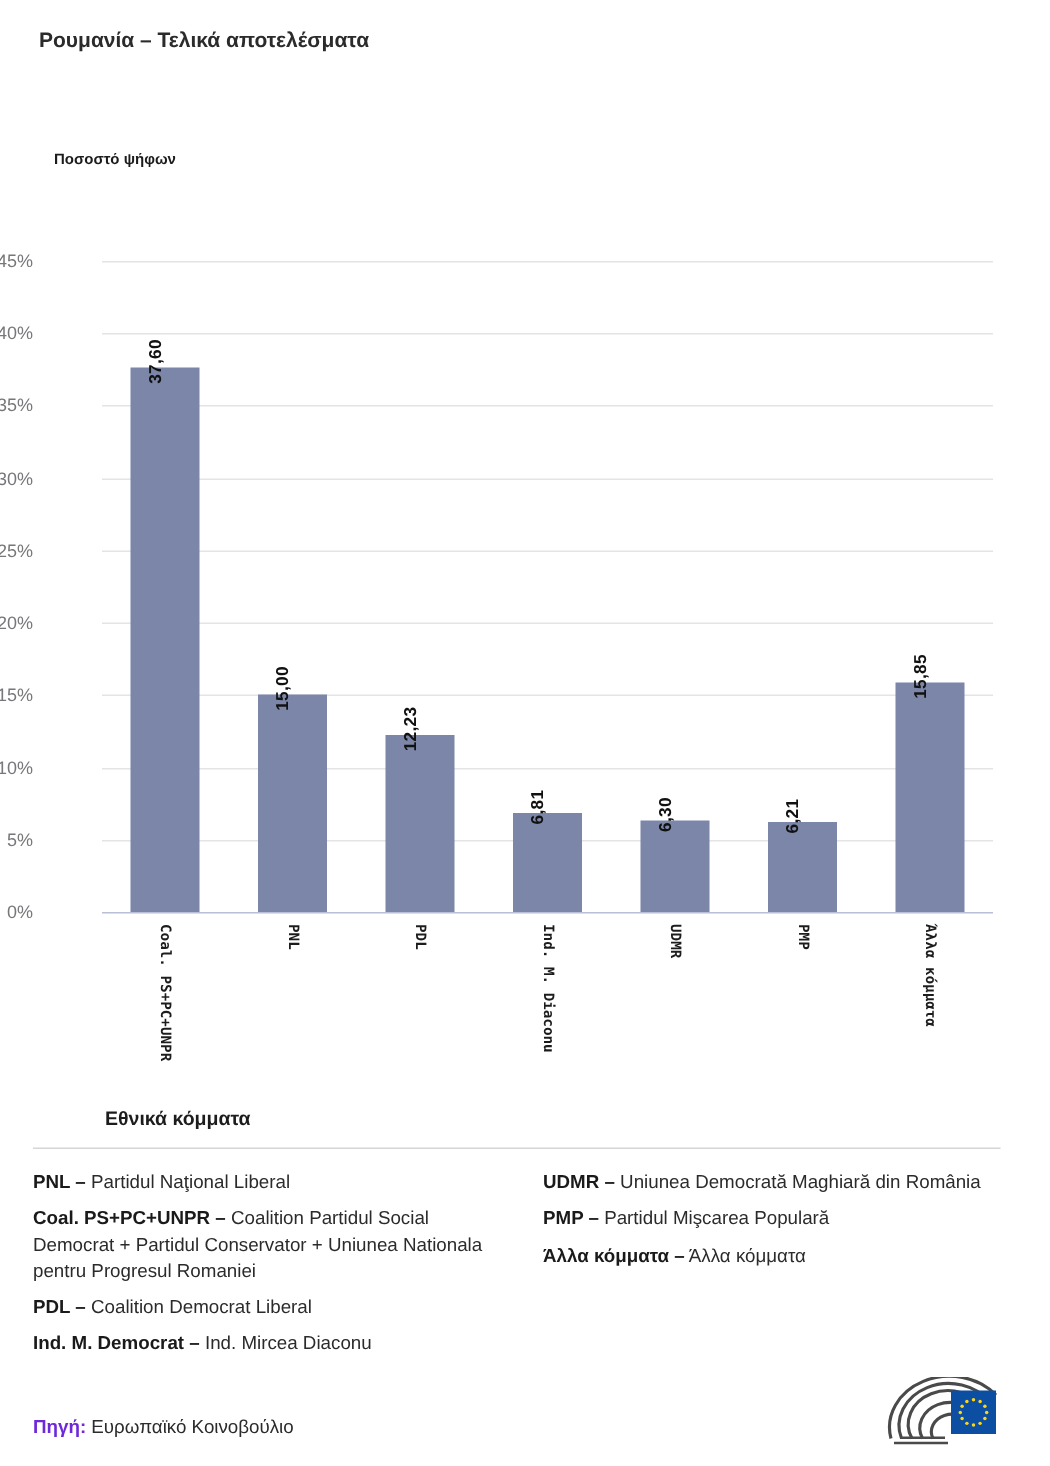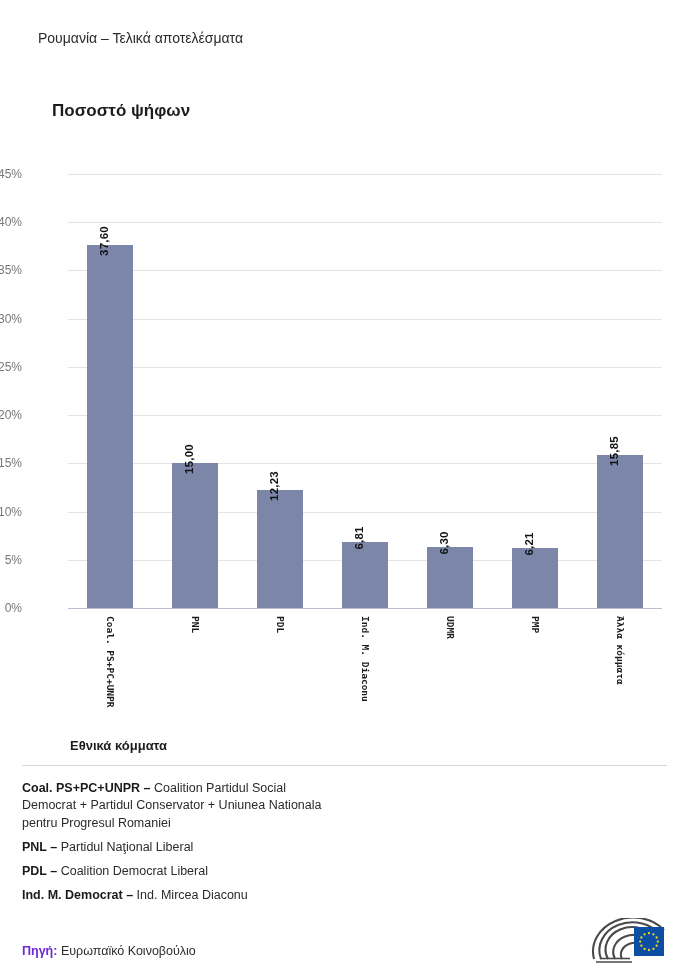--- a/index.html
+++ b/index.html
@@ -20,31 +20,31 @@
   .chart-title {
     font-size: 14.5px;
     font-weight: bold;
     letter-spacing: -0.1px;
     color: #1c1c1c;
     margin: 0 0 10px 0;
     white-space: nowrap;
   }
   .chart-subtitle {
     font-size: 14px;
-    font-weight: normal;
+    font-weight: bold;
     color: #2b2b2b;
-    margin: 16px;
+    margin: 4px;
     white-space: nowrap;
   }
 
   
   .axis-title {
     position: absolute;
-    left: 52px; top: 101px;
-    font-size: 17px;
+    left: 36px; top: 101px;
+    font-size: 10px;
     font-weight: bold;
     color: #1c1c1c;
   }
 
   
   .plot-wrap {
     position: absolute;
     left: 0; top: 160px;
     width: 700px; height: 460px;
   }
@@ -220,24 +220,29 @@
         <span class="cat-label">Άλλα κόμματα</span>
       </div>
     </div>
 </div>
 
 <div class="legend">
   <div class="legend-title">Εθνικά κόμματα</div>
   <div class="legend-rule"></div>
   <div class="legend-cols">
     <div class="legend-col" id="legend-col-left">
+        <div class="legend-item"><span class="abbr">PNL –</span><span> Partidul Naţional Liberal</span></div>
         <div class="legend-item"><span class="abbr">Coal. PS+PC+UNPR –</span><span> Coalition Partidul Social Democrat + Partidul Conservator + Uniunea Nationala pentru Progresul Romaniei</span></div>
-        <div class="legend-item"><span class="abbr">PNL –</span><span> Partidul Naţional Liberal</span></div>
         <div class="legend-item"><span class="abbr">PDL –</span><span> Coalition Democrat Liberal</span></div>
         <div class="legend-item"><span class="abbr">Ind. M. Democrat –</span><span> Ind. Mircea Diaconu</span></div>
+      </div>
+    <div class="legend-col" id="legend-col-right">
+        <div class="legend-item"><span class="abbr">UDMR –</span><span> Uniunea Democrată Maghiară din România</span></div>
+        <div class="legend-item"><span class="abbr">PMP –</span><span> Partidul Mişcarea Populară</span></div>
+        <div class="legend-item"><span class="abbr">Άλλα κόμματα –</span><span> Άλλα κόμματα</span></div>
       </div>
   </div>
 </div>
 
 <div class="source">
   <span class="src-label">Πηγή:</span><span> Ευρωπαϊκό Κοινοβούλιο</span>
 </div>
 
 <div class="eu-logo">
   <div class="eu-mark">

